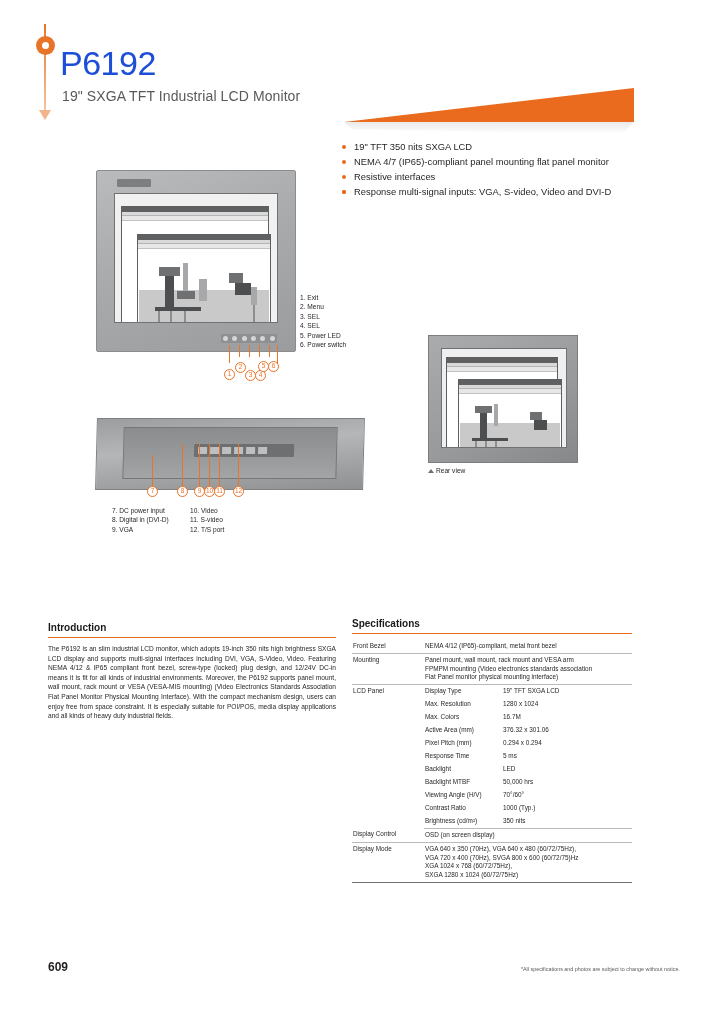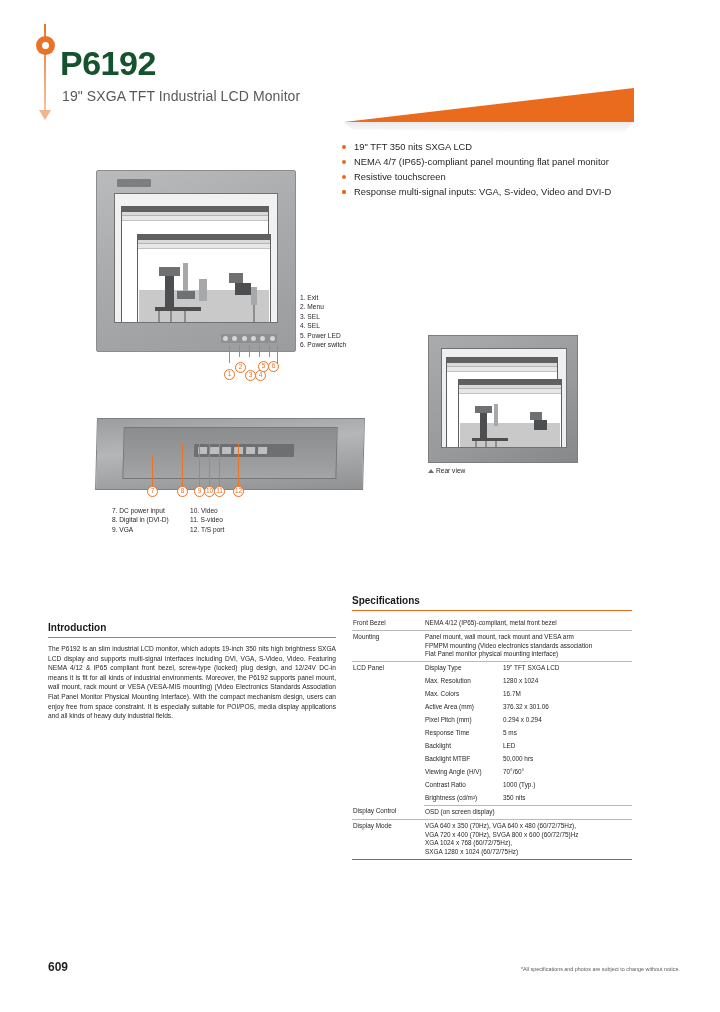--- a/index.html
+++ b/index.html
@@ -32,22 +32,22 @@
     width: 19px; height: 19px; border-radius: 50%;
     background: #e8742a;
   }
   .accent-dot::after {
     content: ""; position: absolute; left: 6px; top: 6px;
     width: 7px; height: 7px; border-radius: 50%; background: #ffffff;
   }
 
   .product-title {
     position: absolute; left: 60px; top: 44px;
-    font-size: 34px; font-weight: bold; letter-spacing: -0.5px;
-    color: #14532d;
+    font-size: 34px; font-weight: normal; letter-spacing: -0.5px;
+    color: #1d4ed8;
   }
   .product-subtitle {
     position: absolute; left: 62px; top: 88px;
     font-size: 14px; color: #58595b; letter-spacing: 0.1px;
   }
 
   
   .wedge {
     position: absolute; right: 86px; top: 88px;
     width: 290px; height: 34px;
@@ -193,21 +193,21 @@
   }
   .sec-rule { height: 1px; background: #ea6a1e; margin-top: 4px; }
 
   .intro { position: absolute; left: 48px; top: 622px; width: 288px; }
   .intro-body {
     margin-top: 6px;
     font-size: 6.6px; line-height: 9.6px;
     text-align: justify; color: #231f20;
   }
 
-  .specs { position: absolute; left: 352px; top: 595px; width: 280px; }
+  .specs { position: absolute; left: 352px; top: 618px; width: 280px; }
   table.spec-table {
     margin-top: 6px;
     width: 100%; border-collapse: collapse;
     font-size: 6.4px; color: #231f20;
   }
   table.spec-table td {
     border-bottom: 0.6px solid #b9babb;
     padding: 2.2px 2px 2.2px 1px;
     vertical-align: top;
     line-height: 8.6px;
@@ -248,21 +248,21 @@
   <div class="feature">
     <span class="fbullet"></span>
     <span>19" TFT 350 nits SXGA LCD</span>
   </div>
   <div class="feature">
     <span class="fbullet"></span>
     <span>NEMA 4/7 (IP65)-compliant panel mounting flat panel monitor</span>
   </div>
   <div class="feature">
     <span class="fbullet"></span>
-    <span>Resistive touchscreen</span>
+    <span>Resistive interfaces</span>
   </div>
   <div class="feature">
     <span class="fbullet"></span>
   </div>
   <div class="feature">
     <span class="fbullet"></span>
     <span>Response multi-signal inputs: VGA, S-video, Video and DVI-D</span>
   </div>
 </div>
 

